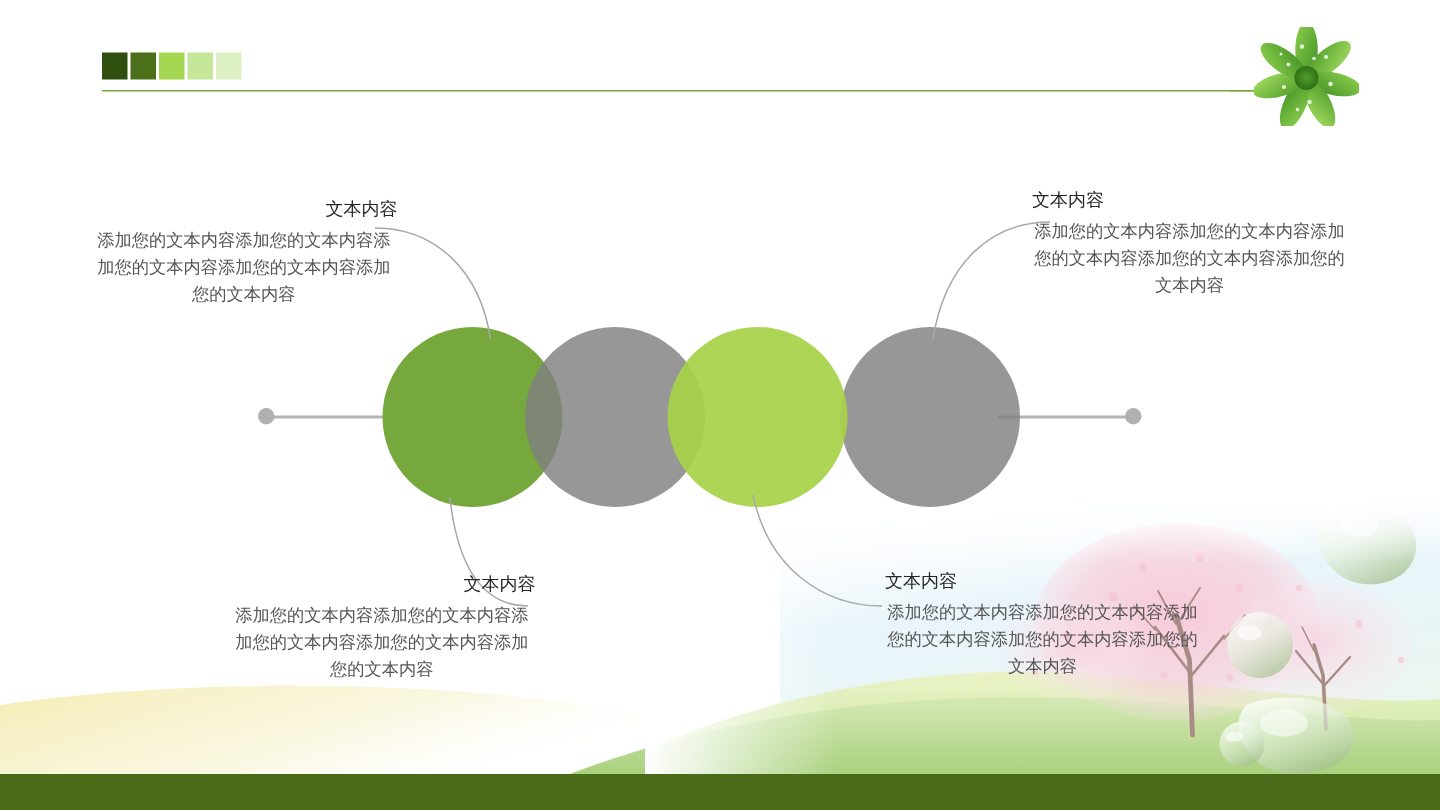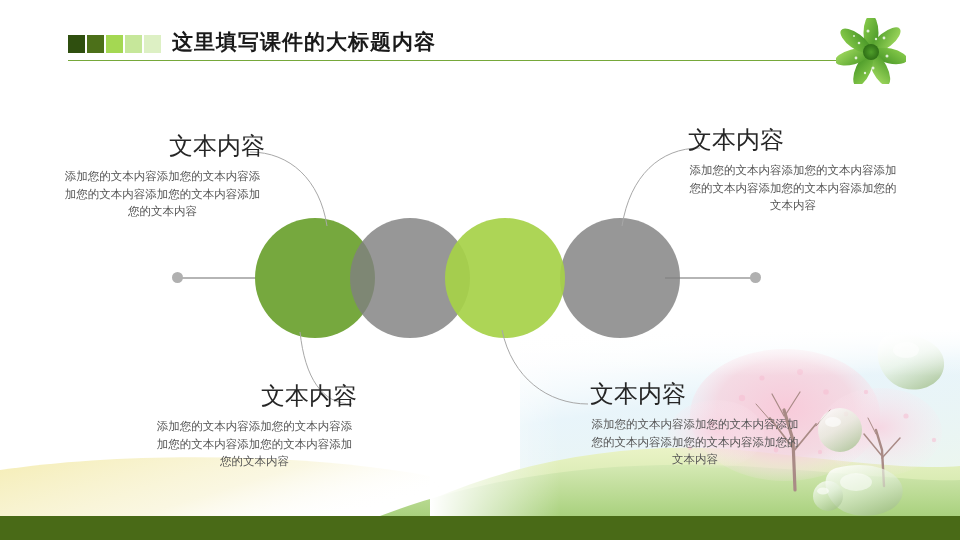--- a/index.html
+++ b/index.html
@@ -109,21 +109,21 @@
   .connectors {
     position: absolute;
     left: 0; top: 0;
     width: 960px; height: 540px;
     pointer-events: none;
   }
 
   
   .tblock { position: absolute; }
   .tblock .t-head {
-    font-size: 24px;
+    font-size: 12px;
     color: #262626;
     margin-bottom: 7px;
     line-height: 1.2;
     white-space: nowrap;
   }
   .tblock .t-body {
     font-size: 11.5px;
     color: #555555;
     line-height: 1.55;
     text-align: center;
@@ -253,21 +253,20 @@
   </svg>
 
   <div class="header-squares">
     <i style="background:#2f4f0f"></i>
     <i style="background:#4c7019"></i>
     <i style="background:#a4d852"></i>
     <i style="background:#c6e79a"></i>
     <i style="background:#ddf0c4"></i>
   </div>
 
-  <div class="header-title">这里填写课件的大标题内容</div>
 
   <div class="header-rule"></div>
   <div class="header-rule-fade"></div>
 
   <svg class="leaf-ornament" viewBox="0 0 70 66" xmlns="http://www.w3.org/2000/svg">
     <defs>
       <linearGradient id="lf1" x1="0" y1="0" x2="1" y2="1">
         <stop offset="0%" stop-color="#8fd14f"></stop>
         <stop offset="100%" stop-color="#3f8f22"></stop>
       </linearGradient>

